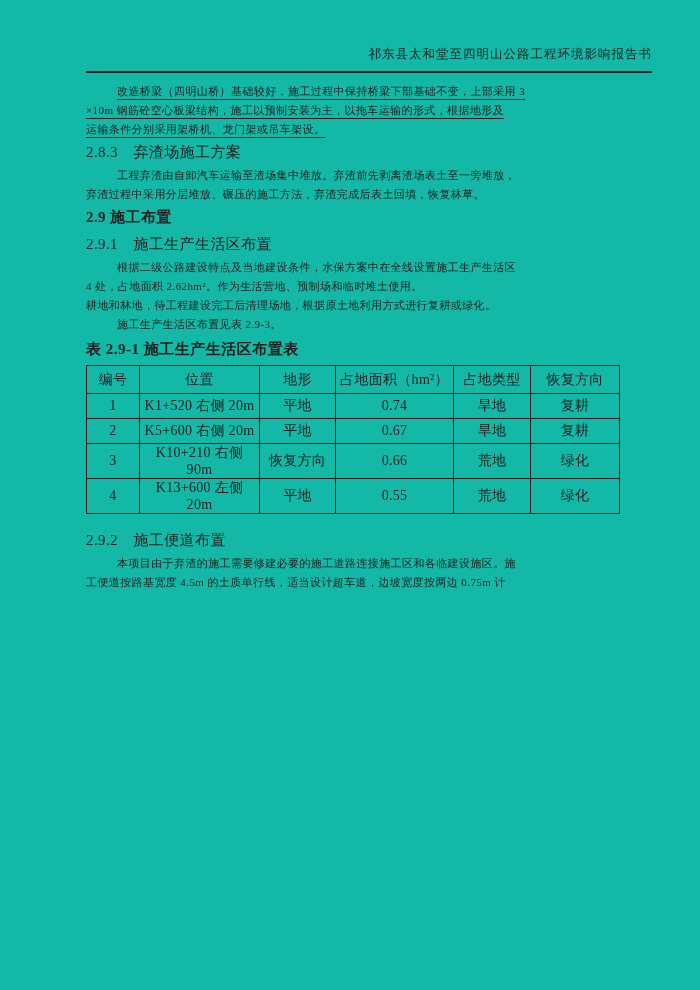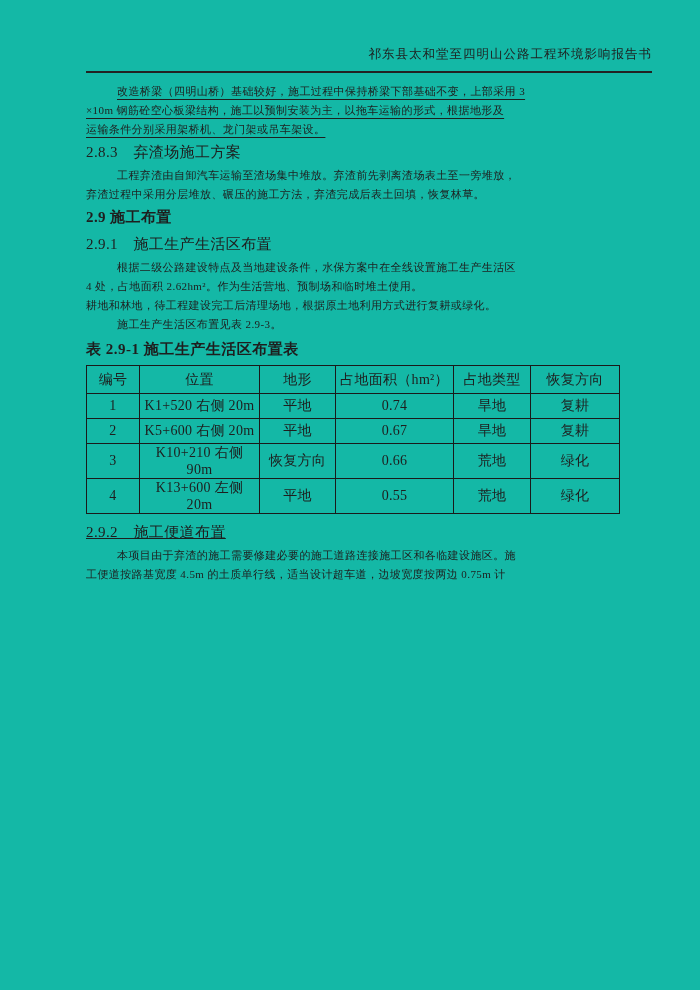--- a/index.html
+++ b/index.html
@@ -55,21 +55,21 @@
   table.placement td{
     border:1px solid #1a1a1a;
     text-align:center;
     height:24px;
     padding:0 2px;
     letter-spacing:0.3px;
     overflow:hidden;
   }
   table.placement tr.head td{height:27px;}
   table.placement{border:1.5px solid #111;}
-  .sec-gap{margin-top:5px;text-decoration:underline;}
+  .sec-gap{margin-top:13px;}
 </style>
 </head>
 <body>
 
 <div class="page">
 
   <div class="doc-header">祁东县太和堂至四明山公路工程环境影响报告书</div>
 
   <div class="body-text">
 

